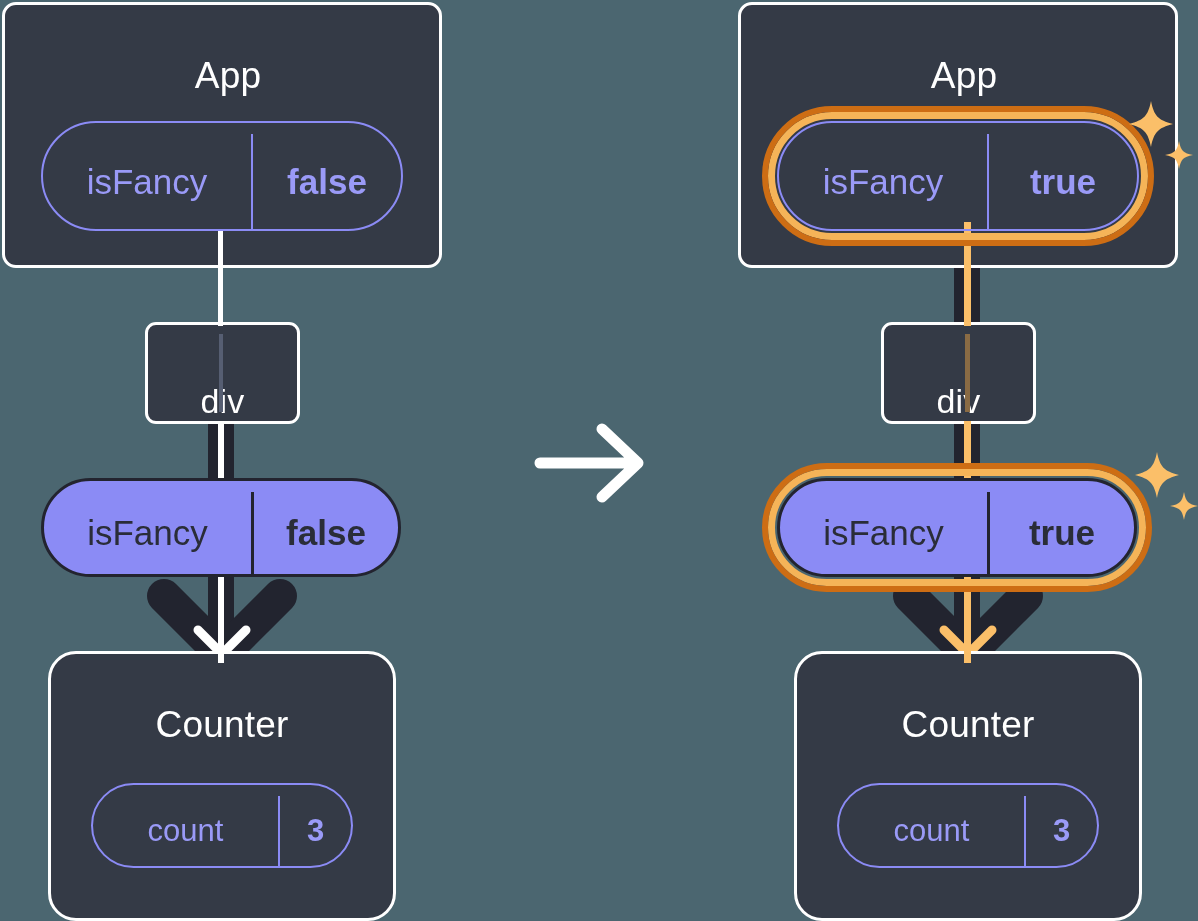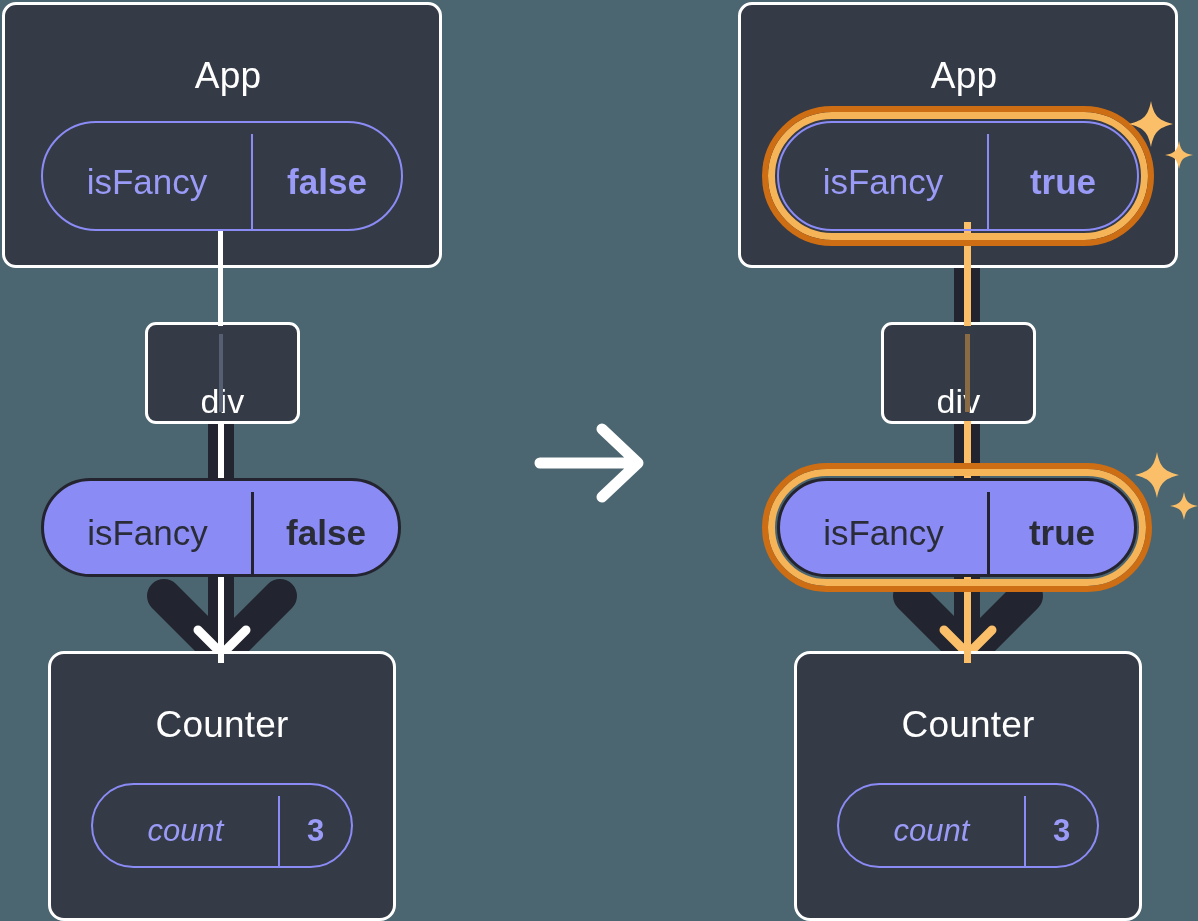--- a/index.html
+++ b/index.html
@@ -76,21 +76,21 @@
     font-weight: 400;
     margin-top: 26px;
   }
 
   
   .box-counter {
     left: 48px;
     top: 651px;
     width: 348px;
     height: 270px;
-    border-radius: 16px;
+    border-radius: 28px;
   }
   .box-counter .comp-title { top: 50px; }
 
   
   .pill {
     position: absolute;
     box-sizing: border-box;
     display: flex;
     align-items: stretch;
     border-radius: 999px;
@@ -148,21 +148,21 @@
   .pill-mid .cell.name  { width: 207px; }
 
   
   .pill-counter {
     left: 91px;
     top: 783px;
     width: 262px;
     height: 85px;
     font-size: 31px;
   }
-  .pill-counter .cell.name  { width: 185px; font-style: italic; }
+  .pill-counter .cell.name  { width: 185px; }
 
   .bold-val { font-weight: 700; }
 
   
   .ring {
     position: absolute;
     box-sizing: border-box;
     border-radius: 999px;
     border: 7px solid #f5b458;
     outline: 6px solid #cd6d14;

